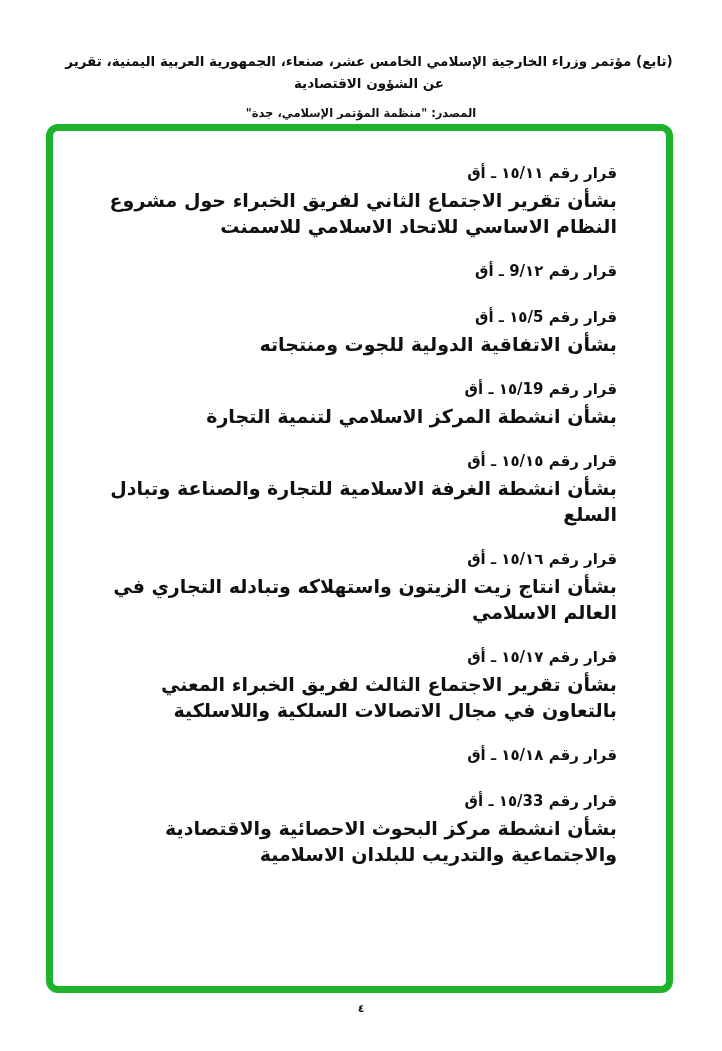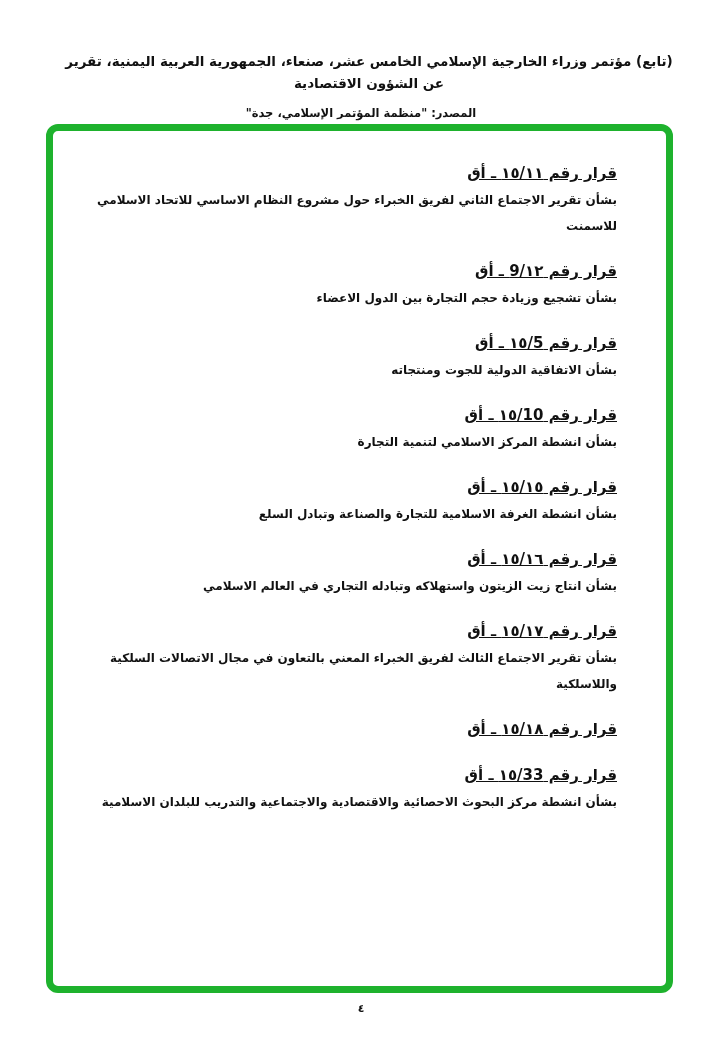--- a/index.html
+++ b/index.html
@@ -58,24 +58,23 @@
     text-align: right;
     display: flex;
     flex-direction: column;
     gap: 19px;
   }
   .entry .res-number {
     font-size: 15px;
     font-weight: 700;
     line-height: 27px;
     white-space: nowrap;
-    text-decoration: underline;
   }
   .entry .res-subject {
-    font-size: 12px;
+    font-size: 19px;
     font-weight: 700;
     line-height: 26px;
   }
   .page-number {
     position: absolute;
     top: 1002px;
     left: 50%;
     transform: translateX(-50%);
     font-size: 11px;
     font-weight: 700;
@@ -96,30 +95,29 @@
 
   <div class="resolution-list">
 
     <div class="entry">
       <div class="res-number" dir="rtl">قرار رقم ١٥/١١ ـ أق</div>
       <div class="res-subject" dir="rtl">بشأن تقرير الاجتماع الثاني لفريق الخبراء حول مشروع النظام الاساسي للاتحاد الاسلامي للاسمنت</div>
     </div>
 
     <div class="entry">
       <div class="res-number" dir="rtl">قرار رقم 9/١٢ ـ أق</div>
-      <div class="res-subject" dir="rtl">بشأن تشجيع وزيادة حجم التجارة بين الدول الاعضاء</div>
     </div>
 
     <div class="entry">
       <div class="res-number" dir="rtl">قرار رقم ١٥/5 ـ أق</div>
       <div class="res-subject" dir="rtl">بشأن الاتفاقية الدولية للجوت ومنتجاته</div>
     </div>
 
     <div class="entry">
-      <div class="res-number" dir="rtl">قرار رقم ١٥/10 ـ أق</div>
+      <div class="res-number" dir="rtl">قرار رقم ١٥/19 ـ أق</div>
       <div class="res-subject" dir="rtl">بشأن انشطة المركز الاسلامي لتنمية التجارة</div>
     </div>
 
     <div class="entry">
       <div class="res-number" dir="rtl">قرار رقم ١٥/١٥ ـ أق</div>
       <div class="res-subject" dir="rtl">بشأن انشطة الغرفة الاسلامية للتجارة والصناعة وتبادل السلع</div>
     </div>
 
     <div class="entry">
       <div class="res-number" dir="rtl">قرار رقم ١٥/١٦ ـ أق</div>

